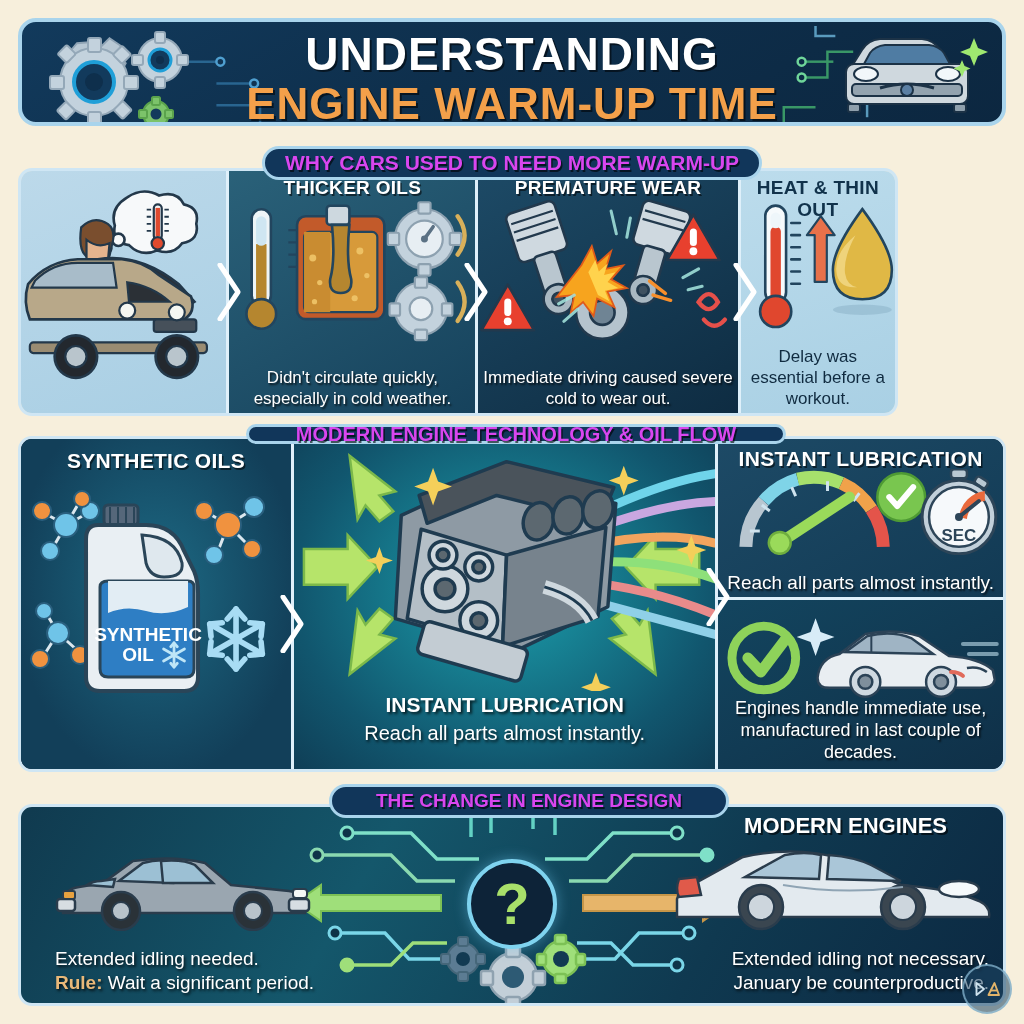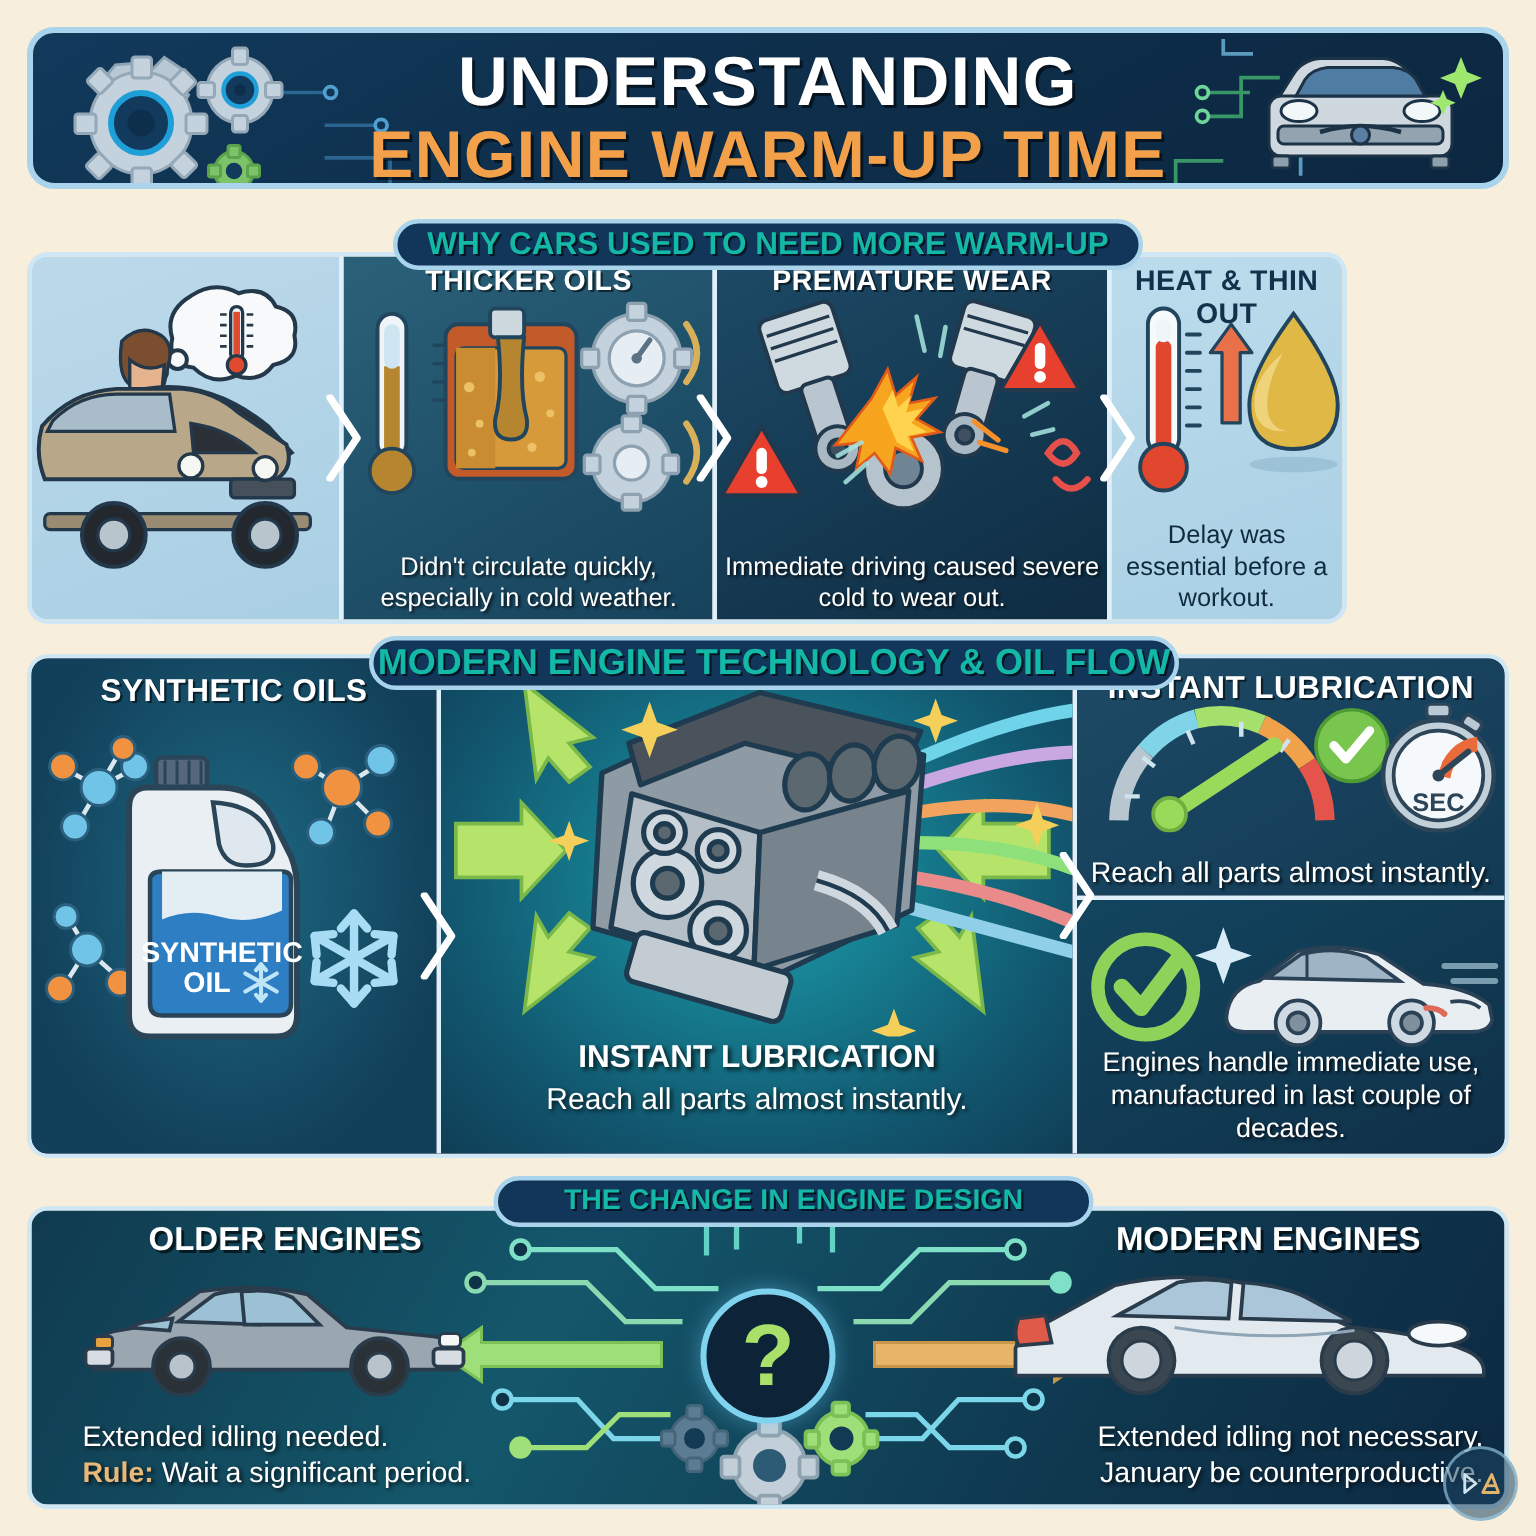--- a/index.html
+++ b/index.html
@@ -39,31 +39,31 @@
   .gearset{position:absolute;left:14px;top:8px;width:200px;height:96px;}
   .carimg{position:absolute;right:10px;top:6px;width:170px;height:96px;}
   .circuit{position:absolute;inset:0;}
 
   
   .pill{
     position:absolute;
     background:#11365a;
     border:3px solid #a9d4ec;
     border-radius:24px;
-    color:#14b8a6;
+    color:#d946ef;
     font-weight:bold;
     text-align:right;
     white-space:nowrap;
     box-sizing:border-box;
     text-shadow:1.5px 1.5px 0 rgba(0,0,0,.6);
     z-index:20;
     display:flex;align-items:center;justify-content:center;
   }
   #pill1{left:262px;top:146px;width:500px;height:34px;font-size:21px;}
-  #pill2{left:246px;top:424px;width:540px;height:36px;font-size:24px;}
+  #pill2{left:246px;top:424px;width:540px;height:20px;font-size:20px;}
   #pill3{left:329px;top:784px;width:400px;height:34px;font-size:19px;}
 
   
   .row1{
     position:absolute;left:18px;top:168px;width:880px;height:248px;
     border-radius:14px;overflow:hidden;
     border:3px solid #cfe6f4;box-sizing:border-box;
     display:flex;
   }
   .r1p{position:relative;height:100%;box-sizing:border-box;overflow:hidden;}
@@ -680,21 +680,20 @@
           <rect x="534" y="128" width="11" height="9" rx="2"></rect>
             <rect x="534" y="167" width="11" height="9" rx="2"></rect>
           <rect x="516" y="147" width="9" height="11" rx="2"></rect>
             <rect x="555" y="147" width="9" height="11" rx="2"></rect>
         </g>
         <circle cx="540" cy="152" r="8" fill="#123a52"></circle>
       </g>
     </svg>
 
     <div class="r3cell">
-      <div class="hdr3 nosel" style="left:78px">OLDER ENGINES</div>
       <svg style="position:absolute;left:24px;top:38px;width:290px;height:86px" viewBox="0 0 290 86">
         <g fill="#9aa6b0" stroke="#2a3c4c" stroke-width="2.5">
           <path d="M18 60 q0-16 16-18 l24-4 l30-22 q40-6 72 2 l26 22 l58 6 q16 2 16 16 v6 h-242z"></path>
           <path d="M74 36 l24-18 q14-4 28-2 l2 22z" fill="#9cc0d4"></path>
           <path d="M118 38 l-2-22 q22-2 34 4 l18 18z" fill="#9cc0d4"></path>
           <path d="M42 40 q6-4 14-4 l14-2 -2 8z" fill="#9cc0d4"></path>
         </g>
         <g fill="#d7dde2" stroke="#2a3c4c" stroke-width="2.5">
           <rect x="12" y="54" width="18" height="12" rx="3"></rect>
           <rect x="244" y="54" width="20" height="12" rx="3"></rect>

